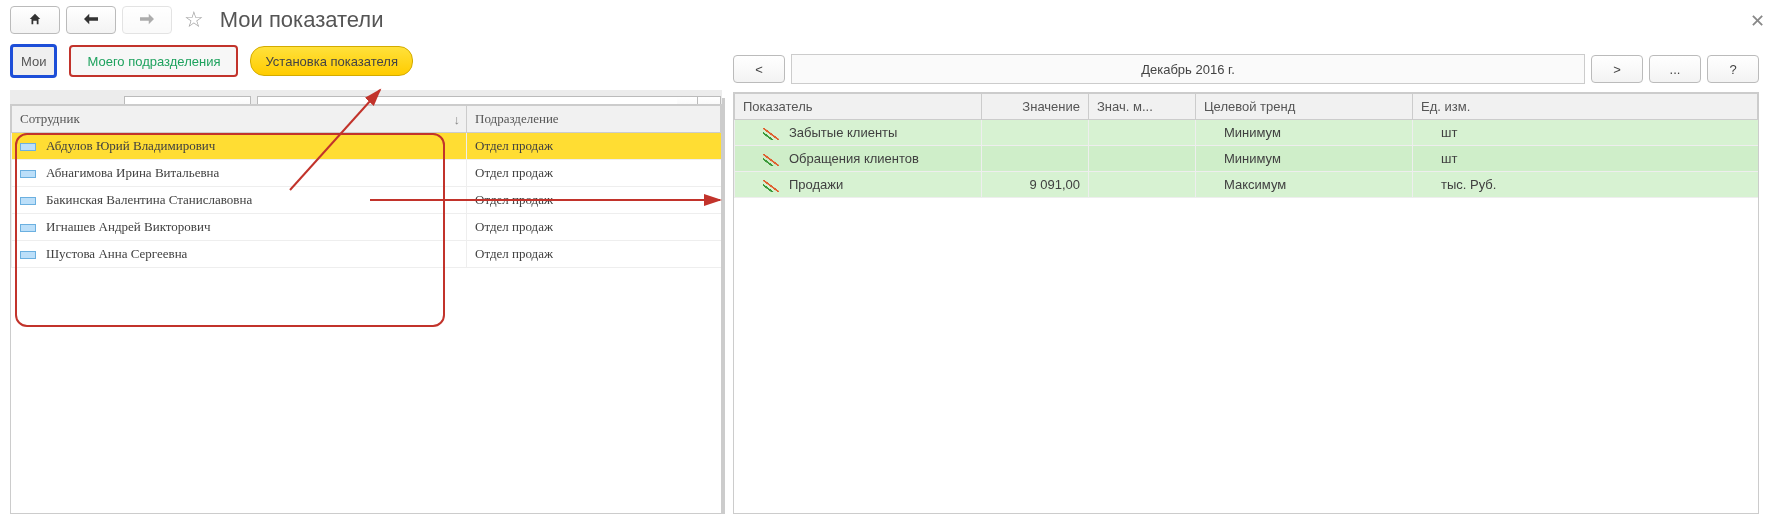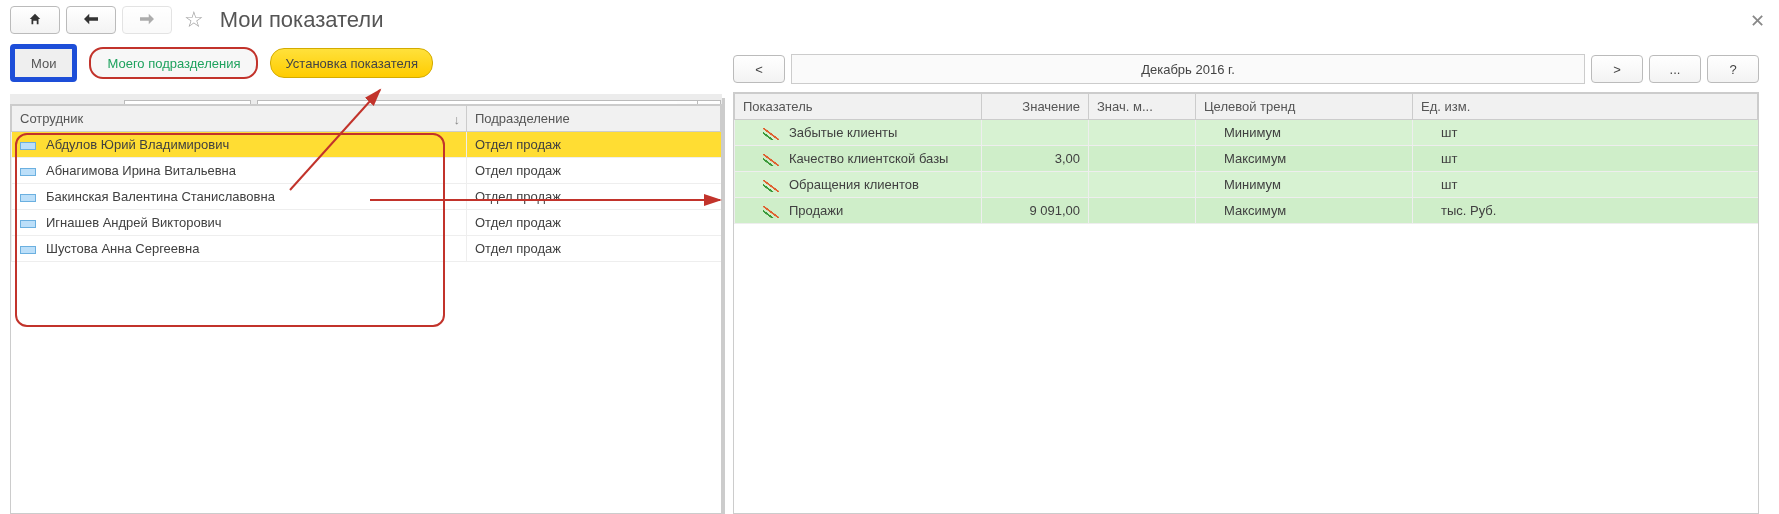--- a/index.html
+++ b/index.html
@@ -36,30 +36,30 @@
     font-size: 18px; color: #888; cursor: pointer;
   }
 
   
   .toolbar2 {
     display: flex; align-items: center;
     padding: 4px 10px 12px 10px;
     gap: 12px;
   }
   .tab-plain {
-    height: 28px; padding: 0 16px;
-    border: 5px solid #1d4ed8; border-radius: 4px;
+    height: 28px; padding: 0 8px;
+    border: 3px solid #1d4ed8; border-radius: 4px;
     background: #efefef;
     display: inline-flex; align-items: center;
     cursor: pointer;
     color: #555;
   }
   .tab-highlight {
     height: 28px; padding: 0 16px;
-    border: 2px solid #c2332b; border-radius: 14px;
+    border: 2px solid #c2332b; border-radius: 4px;
     background: #f7f7f7;
     display: inline-flex; align-items: center;
     color: #1ea25e;
     cursor: pointer;
     position: relative;
   }
   .btn-yellow {
     height: 28px; padding: 0 14px;
     background: linear-gradient(#ffe13b,#ffcc00);
     border: 1px solid #d3ab00; border-radius: 14px;
@@ -140,20 +140,21 @@
   }
   table.grid td {
     padding: 5px 8px;
     border-bottom: 1px solid #eee;
     border-left: 1px solid #eee;
     color: #404040;
   }
   .left-table-wrap {
     border: 1px solid #ccc; flex: 1; position: relative;
     margin-top: 6px;
+    font-family: Liberation Serif, serif;
   }
   .red-rect {
     position: absolute; border: 2px solid #c2332b; border-radius: 12px;
     pointer-events: none;
   }
   .left-red-rect { left: 4px; top: 28px; width: 426px; height: 190px; }
 
   tr.row-selected { background: #ffdd33 !important; border-radius: 12px; }
   tr.row-selected td { background: #ffdd33 !important; }
   .sort-arrow { position:absolute; right:6px; top:6px; color:#888; }
@@ -313,27 +314,20 @@
           </thead>
           <tbody id="rightBody">
               <tr class="green">
                 <td><span class="chart-icon"></span>Забытые клиенты</td>
                 <td class="num"></td>
                 <td></td>
                 <td>Минимум</td>
                 <td>шт</td>
               </tr>
               <tr class="green">
-                <td><span class="chart-icon"></span>Качество клиентской базы</td>
-                <td class="num">3,00</td>
-                <td></td>
-                <td>Максимум</td>
-                <td>шт</td>
-              </tr>
-              <tr class="green">
                 <td><span class="chart-icon"></span>Обращения клиентов</td>
                 <td class="num"></td>
                 <td></td>
                 <td>Минимум</td>
                 <td>шт</td>
               </tr>
               <tr class="green">
                 <td><span class="chart-icon"></span>Продажи</td>
                 <td class="num">9 091,00</td>
                 <td></td>

